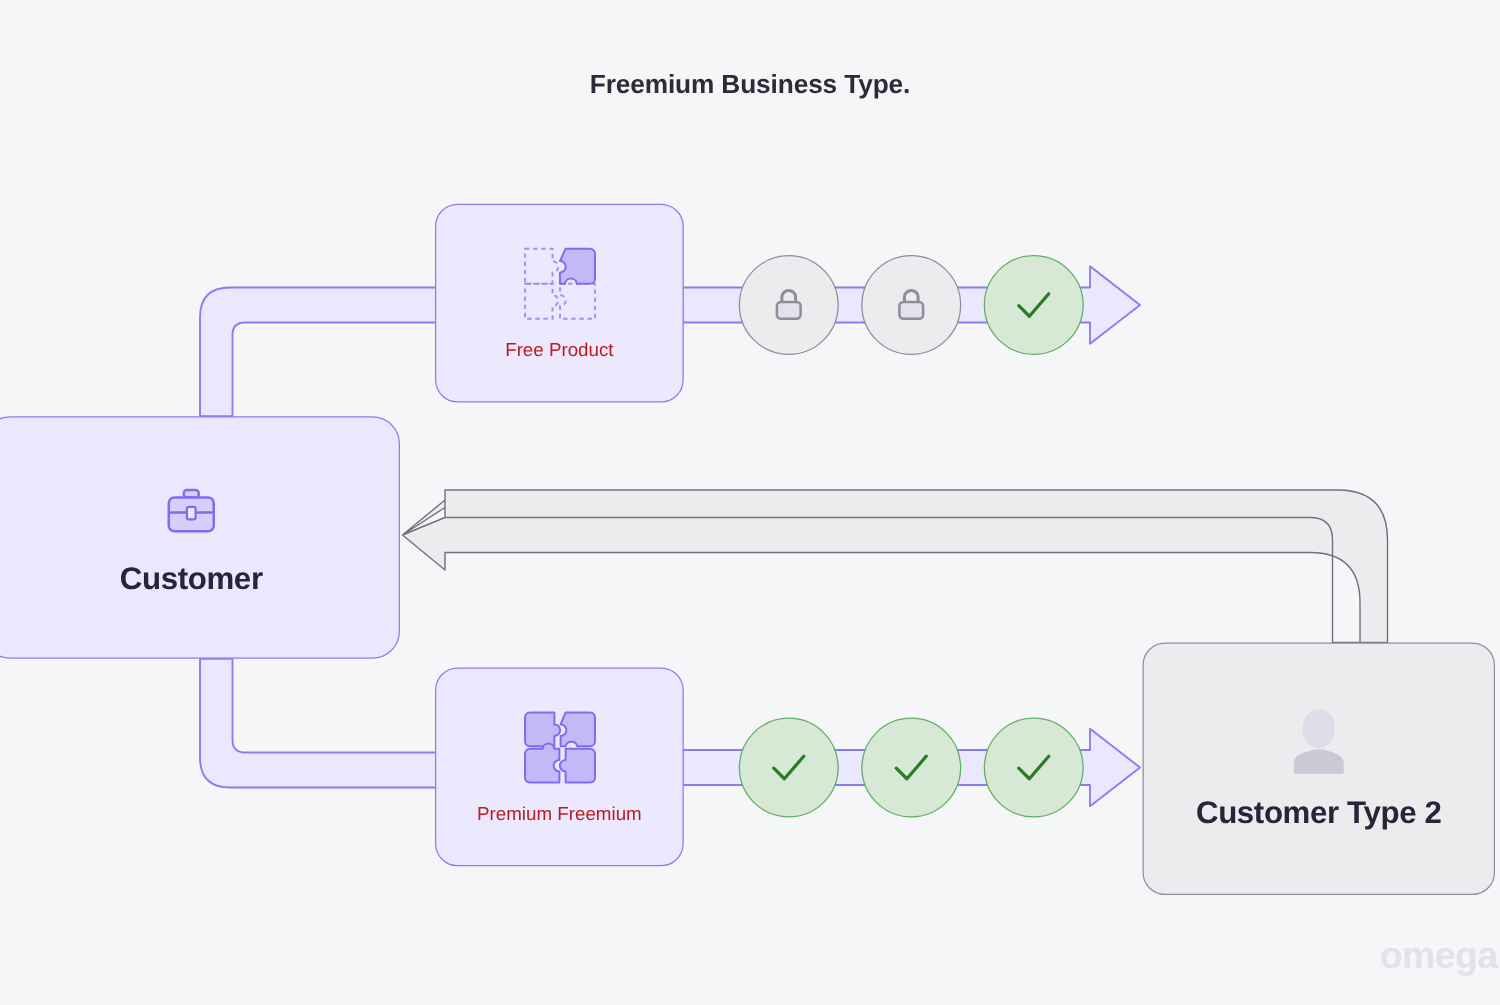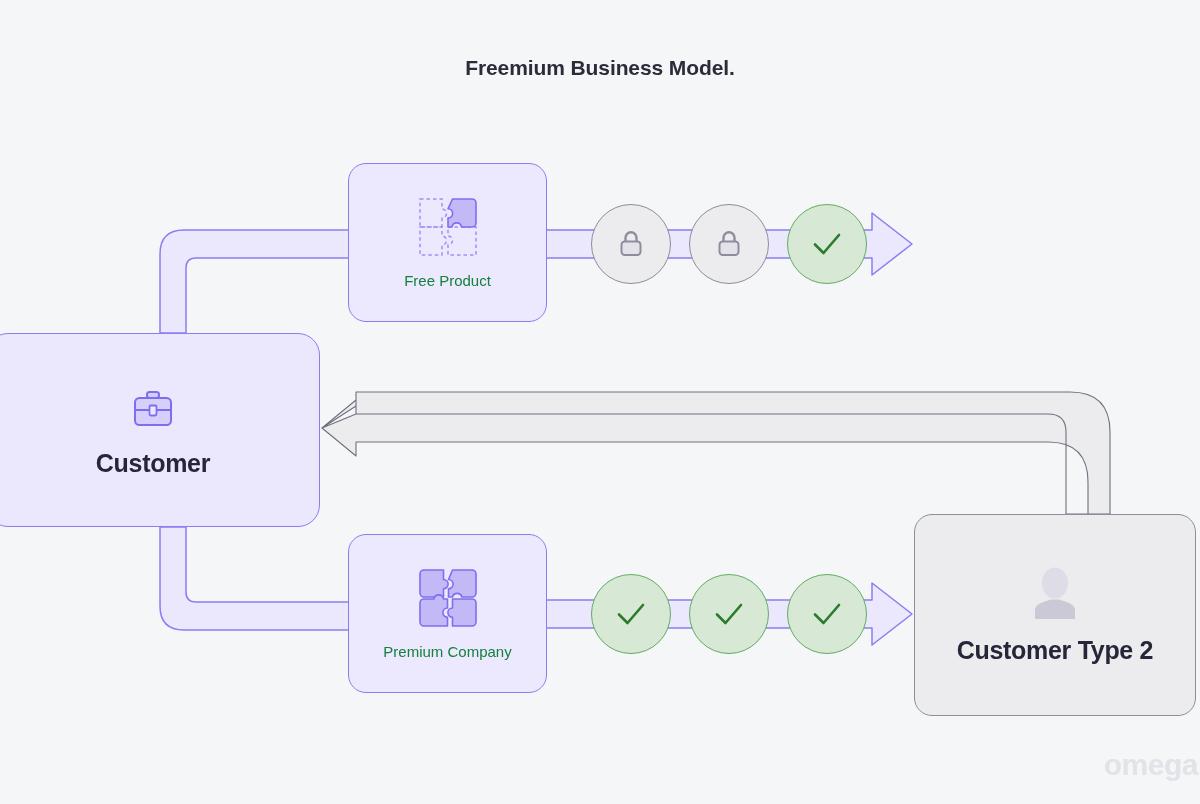--- a/index.html
+++ b/index.html
@@ -99,21 +99,21 @@
     font-size: 25px;
     font-weight: bold;
     letter-spacing: -0.3px;
     color: #26263a;
     margin-top: 16px;
     white-space: nowrap;
   }
   .node-label-small {
     font-size: 15px;
     font-weight: 500;
-    color: #15803d;
+    color: #b91c1c;
     margin-top: 14px;
     white-space: nowrap;
   }
 
   .icon-wrap {
     display: block;
     line-height: 0;
   }
 
   .feature {
@@ -222,21 +222,21 @@
     <path d="M 546 600
              L 872 600
              L 872 583
              L 912 614
              L 872 645
              L 872 628
              L 546 628
              Z" fill="#ebe7fd" stroke="#8a7df0" stroke-width="1.5" stroke-linejoin="round"></path>
   </svg>
 
-  <div class="title">Freemium Business Model.</div>
+  <div class="title">Freemium Business Type.</div>
 
   <div class="node node-company">
     <span class="icon-wrap">
       <svg width="50" height="50" viewBox="0 0 50 50">
         <rect x="19" y="9" width="12" height="6" rx="2.5" fill="#d6cffb" stroke="#7d6ef0" stroke-width="2"></rect>
         <rect x="7" y="15" width="36" height="27" rx="4.5" fill="#d6cffb" stroke="#7d6ef0" stroke-width="2"></rect>
         <line x1="7.5" y1="27" x2="42.5" y2="27" stroke="#7d6ef0" stroke-width="2"></line>
         <rect x="21.5" y="22.5" width="7" height="10" rx="1.5" fill="#ebe7fd" stroke="#7d6ef0" stroke-width="1.8"></rect>
       </svg>
     </span>
@@ -261,21 +261,21 @@
 
   <div class="node node-premium">
     <span class="icon-wrap">
       <svg width="62" height="62" viewBox="0 0 62 62">
         <path d="M7 3 H26.5 V12.5 a4.6 4.6 0 0 1 0 9.2 V30 H7 a4 4 0 0 1 -4 -4 V7 a4 4 0 0 1 4 -4 Z" fill="#c3b9f7" stroke="#7d6ef0" stroke-width="1.6" stroke-linejoin="round"></path>
         <path d="M35.5 3 H55 a4 4 0 0 1 4 4 V26 a4 4 0 0 1 -4 4 H44.8 a4.8 4.8 0 0 0 -9.3 0 H31.5 V21.7 a4.6 4.6 0 0 0 0 -9.2 Z" fill="#c3b9f7" stroke="#7d6ef0" stroke-width="1.6" stroke-linejoin="round"></path>
         <path d="M7 32 H17 a4.8 4.8 0 0 1 9.5 0 H30.5 V41 a4.6 4.6 0 0 0 0 9.2 V59 H7 a4 4 0 0 1 -4 -4 V36 a4 4 0 0 1 4 -4 Z" fill="#c3b9f7" stroke="#7d6ef0" stroke-width="1.6" stroke-linejoin="round"></path>
         <path d="M35.5 32 H55 a4 4 0 0 1 4 4 V55 a4 4 0 0 1 -4 4 H35.5 V50.2 a4.6 4.6 0 0 1 0 -9.2 Z" fill="#c3b9f7" stroke="#7d6ef0" stroke-width="1.6" stroke-linejoin="round"></path>
       </svg>
     </span>
-    <div class="node-label-small">Premium Company</div>
+    <div class="node-label-small">Premium Freemium</div>
   </div>
 
 
   <div class="node node-cust2">
     <span class="icon-wrap">
       <svg width="52" height="54" viewBox="0 0 52 54">
         <ellipse cx="26" cy="17" rx="13" ry="15.5" fill="#dedce6"></ellipse>
         <path d="M6 53 v-9 c0 -5 6 -7.5 13 -9.5 l3 -1 h8 l3 1 c7 2 13 4.5 13 9.5 v9 Z" fill="#cbc9d6"></path>
       </svg>
     </span>

